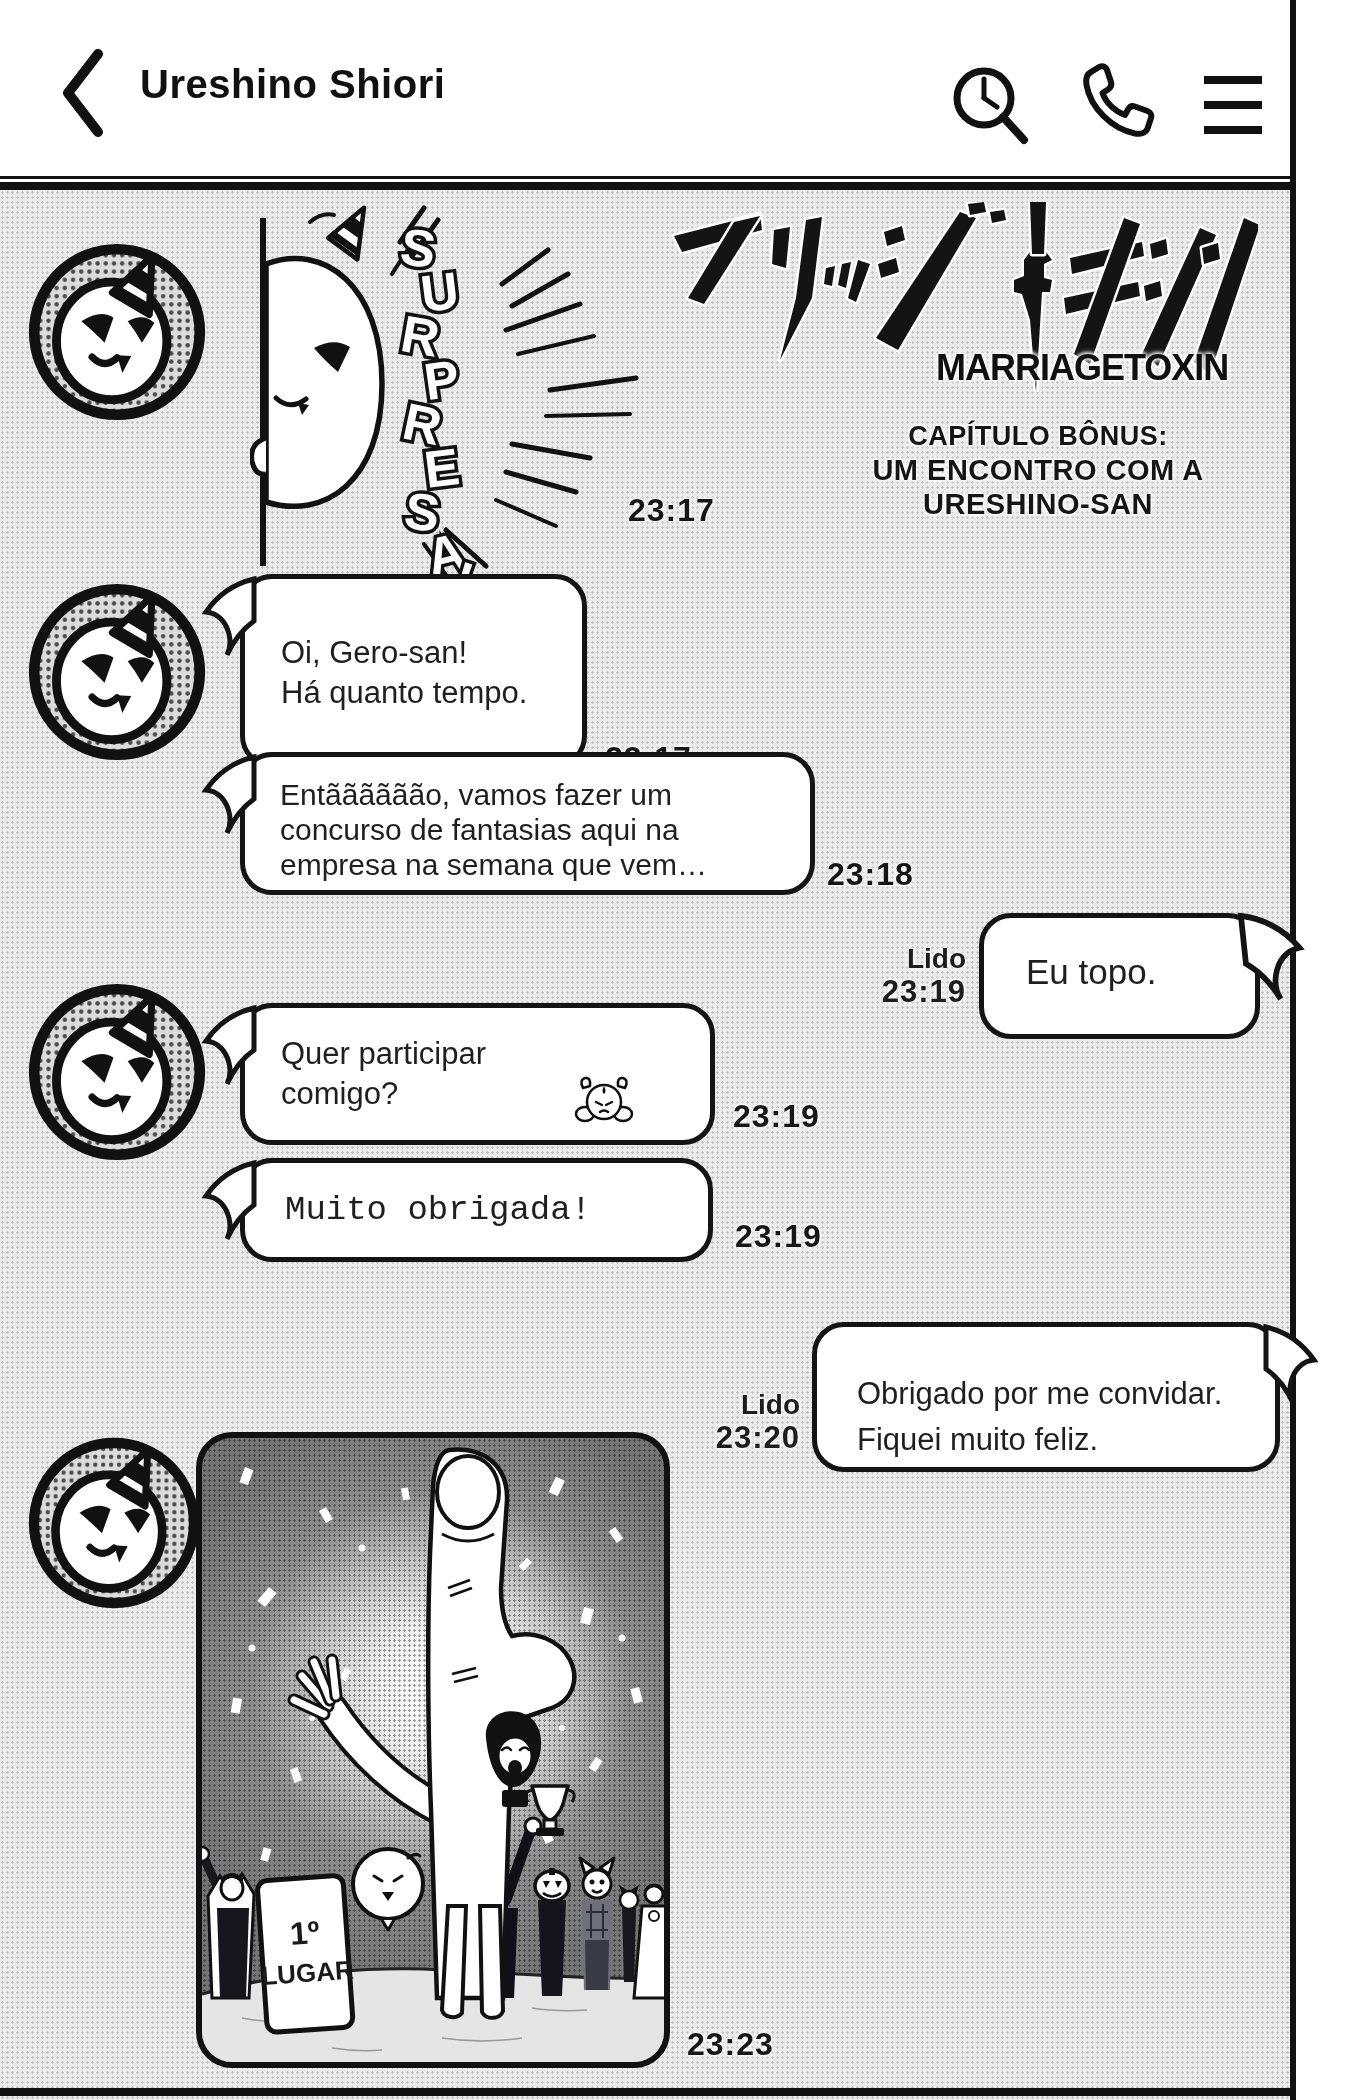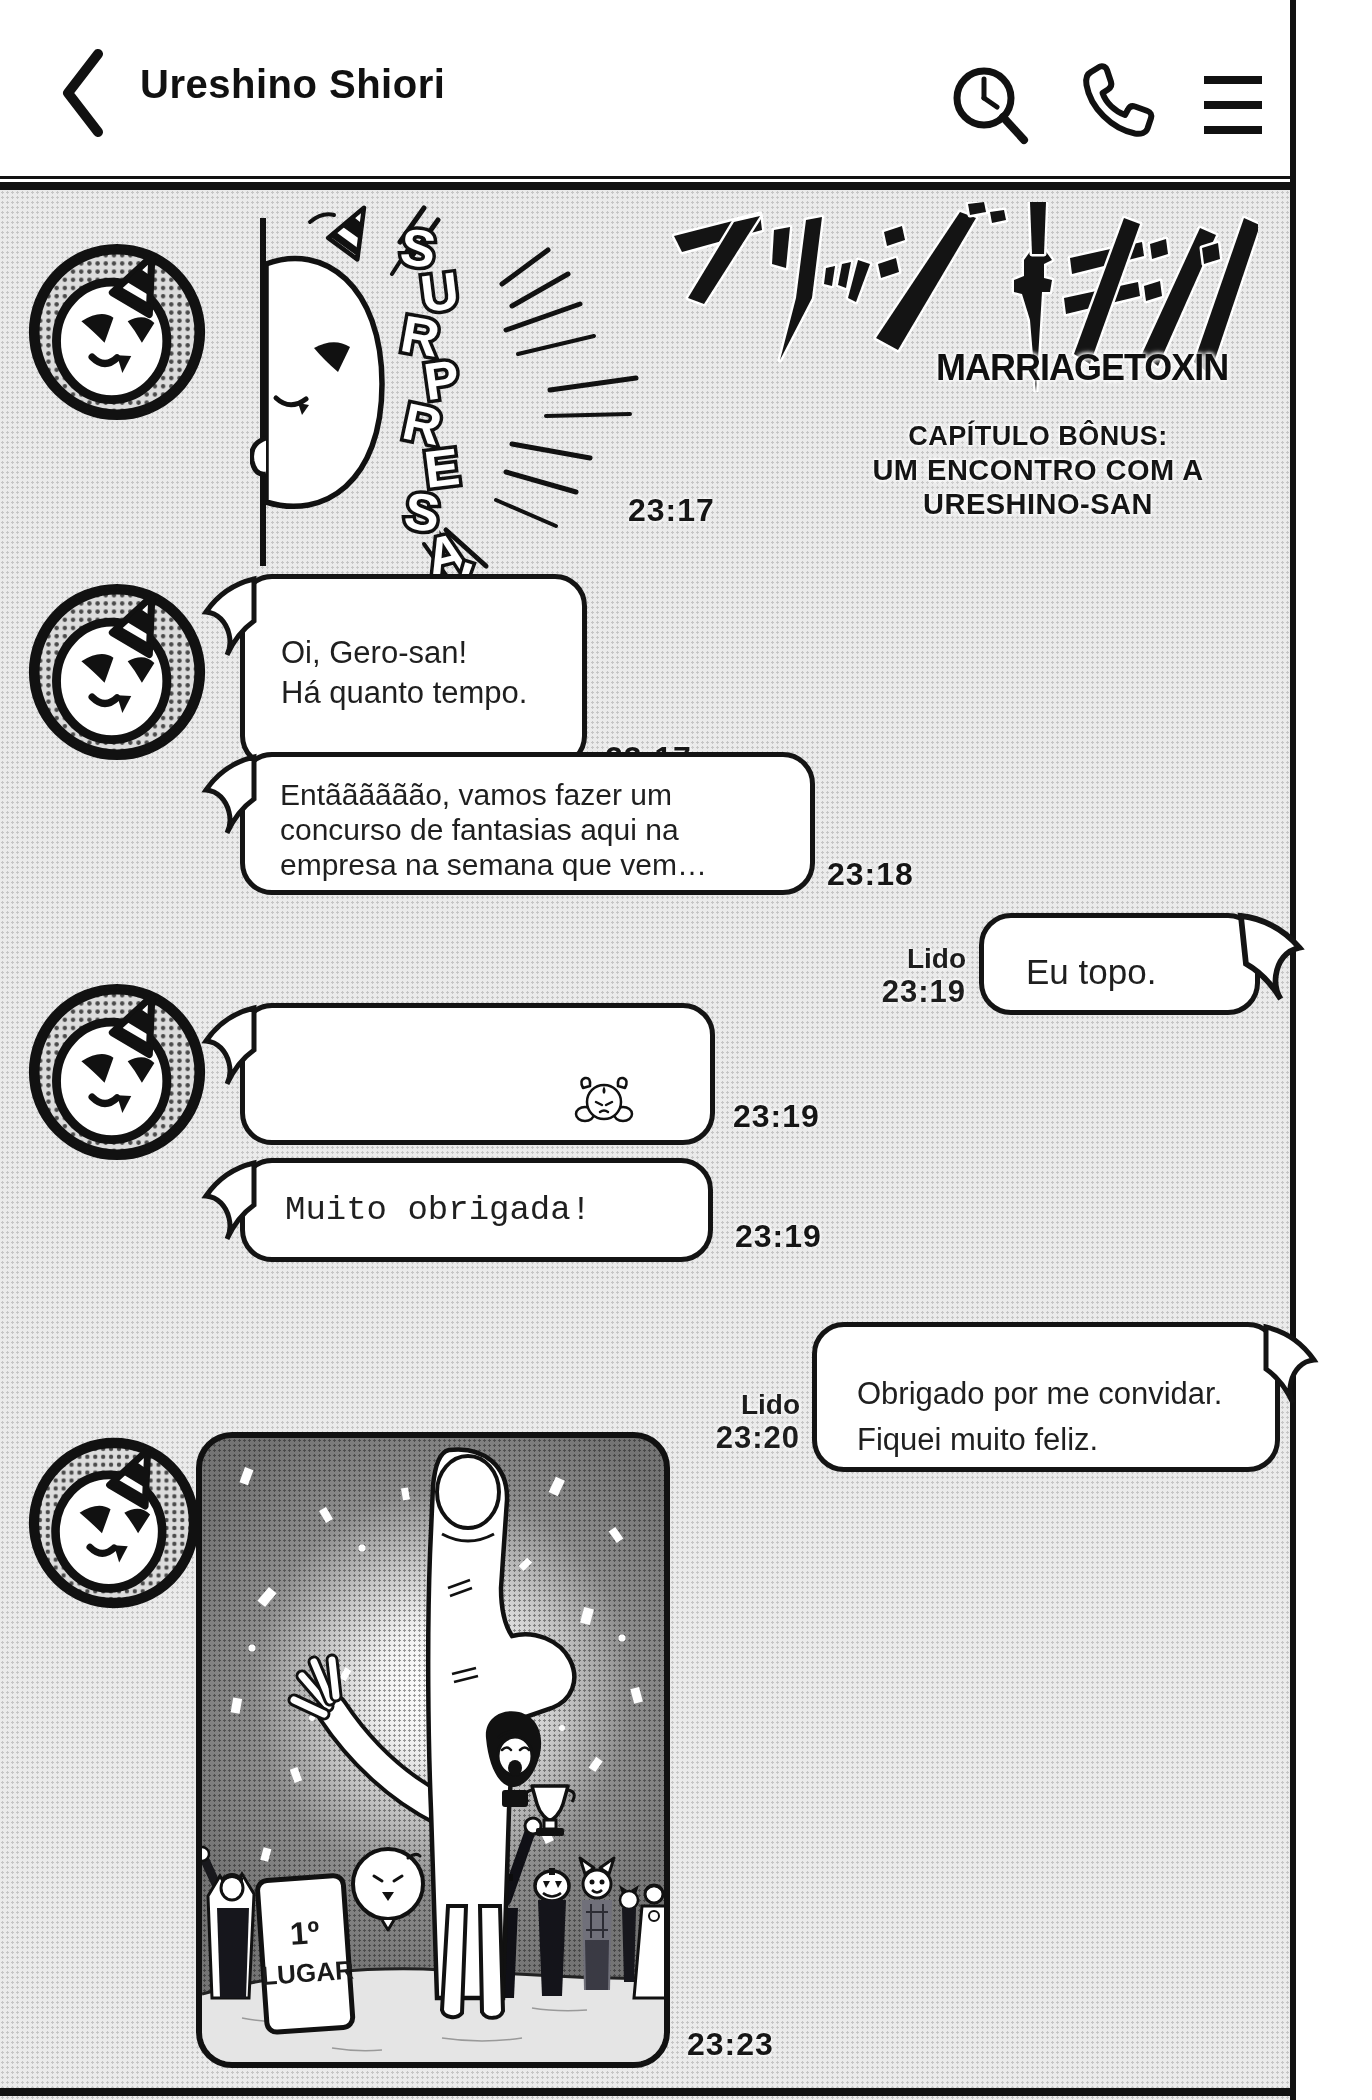--- a/index.html
+++ b/index.html
@@ -34,21 +34,21 @@
   .bubble .txt{white-space:pre-line;color:#1f1f1f;}
   .tail{position:absolute;width:58px;height:84px;}
   .tail-left{left:-46px;top:-4px;}
   .tail-right{right:-46px;top:-4px;transform:scaleX(-1);}
   .tail-big{width:72px;height:96px;right:-56px;top:-10px;transform:scaleX(-1) rotate(6deg);}
 
   .b1{left:240px;top:574px;width:347px;height:194px;}
   .b1 .txt{margin:54px 0 0 36px;font-size:31px;line-height:40px;}
   .b2{left:240px;top:752px;width:575px;height:143px;}
   .b2 .txt{margin:20px 0 0 35px;font-size:30px;line-height:35px;}
-  .ob1{left:979px;top:913px;width:281px;height:102px;}
+  .ob1{left:979px;top:913px;width:281px;height:126px;}
   .ob1 .txt{margin:34px 0 0 42px;font-size:35px;}
   .b3{left:240px;top:1003px;width:475px;height:142px;}
   .b3 .txt{margin:26px 0 0 36px;font-size:31px;line-height:40px;}
   .b4{left:240px;top:1158px;width:473px;height:104px;}
   .b4 .txt{margin:28px 8px 0 40px;font-size:34px;font-family:Liberation Mono, monospace;}
   .ob2{left:812px;top:1294px;width:468px;height:150px;margin-top:28px;}
   .ob2 .txt{margin:44px 0 0 40px;font-size:31px;line-height:46px;}
 
   
   .logo-en{left:936px;top:346px;width:276px;text-align:right;font-size:36px;font-weight:900;
@@ -258,20 +258,22 @@
   <svg class="tail tail-big" viewBox="0 0 58 84">
     <path d="M55 4 C38 8 20 18 7 37 C19 38 27 47 30 59 C32 67 31 74 28 80 C35 65 45 53 55 46 Z" fill="#fff" stroke="#141414" stroke-width="5"></path>
   </svg>
   <div class="txt">Eu topo.</div>
 </div>
 
 <div class="bubble b3">
   <svg class="tail tail-left" viewBox="0 0 58 84">
     <path d="M55 4 C38 8 20 18 7 37 C19 38 27 47 30 59 C32 67 31 74 28 80 C35 65 45 53 55 46 Z" fill="#fff" stroke="#141414" stroke-width="5"></path>
   </svg>
+  <div class="txt">Quer participar
+comigo?</div>
   <svg style="position:absolute;left:326px;top:66px;" width="66" height="54" viewBox="0 0 66 54">
     <path d="M12 14 q-4 -8 2 -10 q6 -1 5 8 z" fill="#fff" stroke="#111" stroke-width="2.5" stroke-linejoin="round"></path>
     <path d="M54 14 q4 -8 -2 -10 q-6 -1 -5 8 z" fill="#fff" stroke="#111" stroke-width="2.5" stroke-linejoin="round"></path>
     <ellipse cx="14" cy="40" rx="9" ry="7" fill="#fff" stroke="#111" stroke-width="2.5"></ellipse>
     <ellipse cx="52" cy="40" rx="9" ry="7" fill="#fff" stroke="#111" stroke-width="2.5"></ellipse>
     <circle cx="33" cy="28" r="17" fill="#fff" stroke="#111" stroke-width="2.5"></circle>
     <path d="M33 12 q-3 6 0 8 q3 -2 0 -8" fill="#111"></path>
     <path d="M25 28 l6 3 M41 28 l-6 3" stroke="#111" stroke-width="2.5" stroke-linecap="round" fill="none"></path>
     <path d="M29 38 q4 -3 8 0" stroke="#111" stroke-width="2.5" fill="none" stroke-linecap="round"></path>
   </svg>

